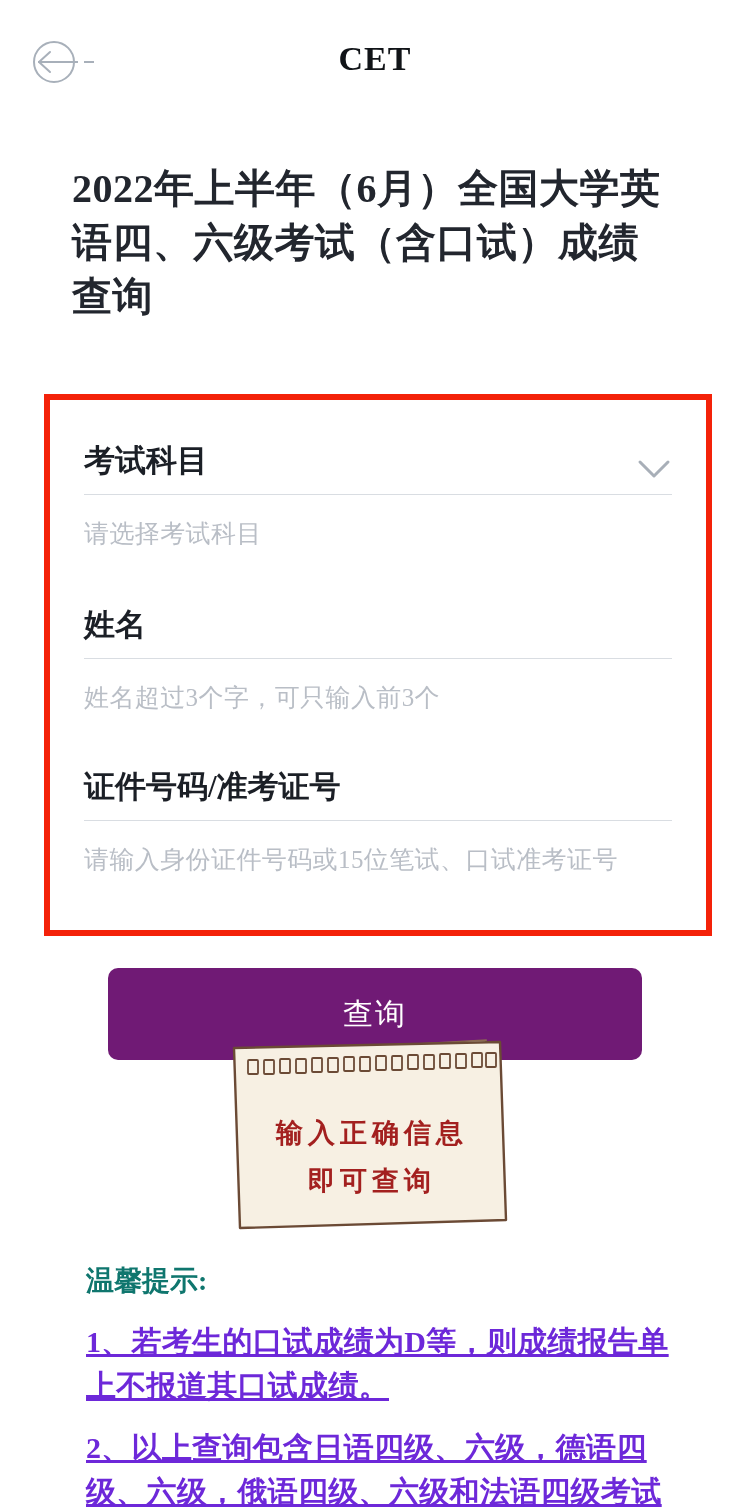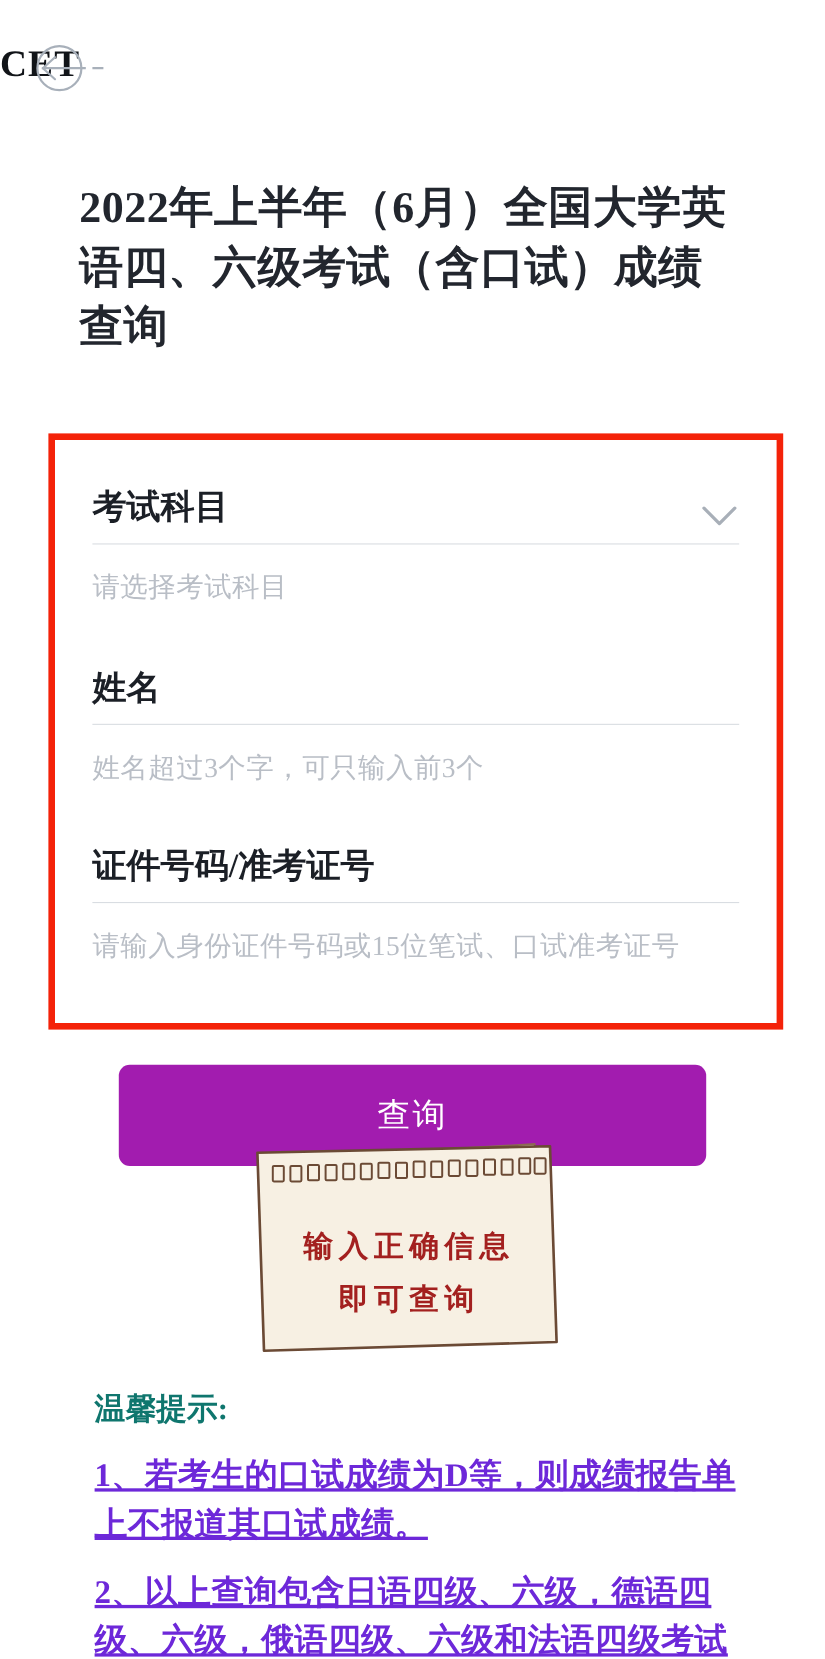--- a/index.html
+++ b/index.html
@@ -11,21 +11,21 @@
     overflow:hidden;
   }
   .page { position:relative; width:750px; height:1508px; background:#fff; }
 
   
   .header {
     position:relative;
     height:118px;
     display:flex;
     align-items:center;
-    justify-content:flex-start;
+    justify-content:center;
   }
   .back-btn {
     position:absolute;
     left:28px; top:28px;
     width:68px; height:68px;
     display:flex; align-items:center; justify-content:center;
     cursor:pointer;
   }
   .back-btn svg { display:block; }
   .header-title {
@@ -89,21 +89,21 @@
     letter-spacing:0.4px;
   }
   .gap-a { height:54px; }
   .gap-b { height:52px; }
 
   
   .query-btn {
     position:absolute;
     left:108px; top:968px;
     width:534px; height:92px;
-    background:#a21caf;
+    background:#701a75;
     border:none; border-radius:10px;
     color:#ffffff;
     font-size:30px;
     font-weight:400;
     font-family:"Liberation Serif","DejaVu Serif",serif;
     letter-spacing:2px;
     cursor:pointer;
   }
 
   

